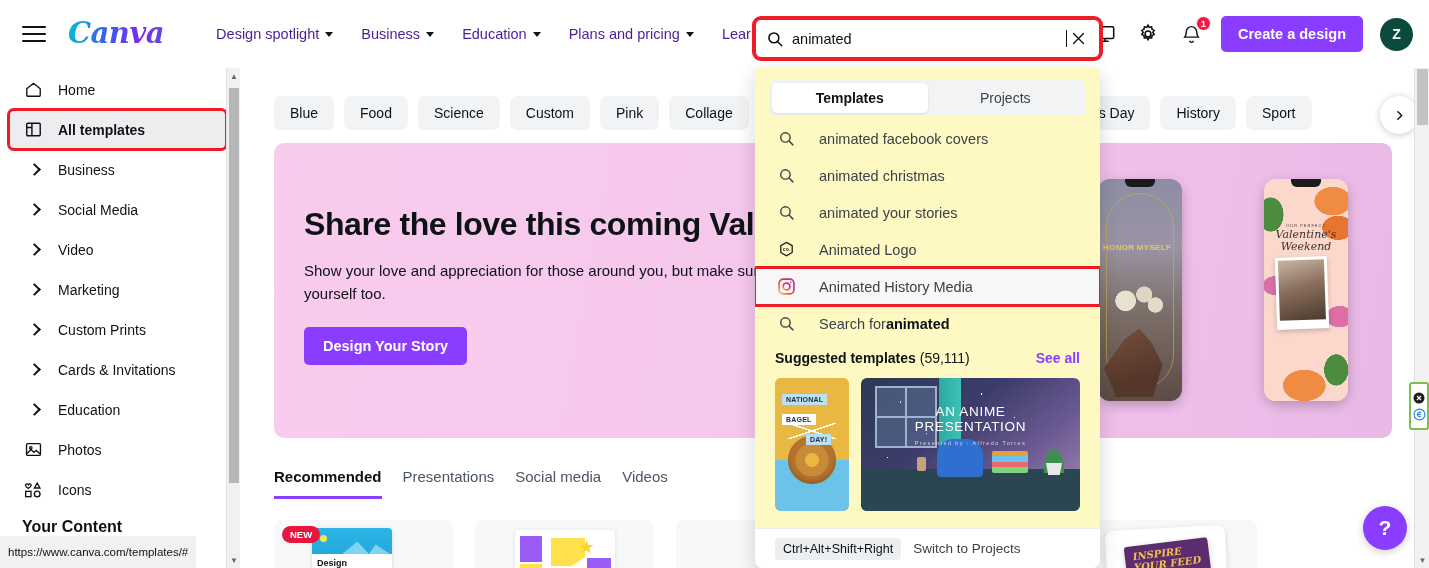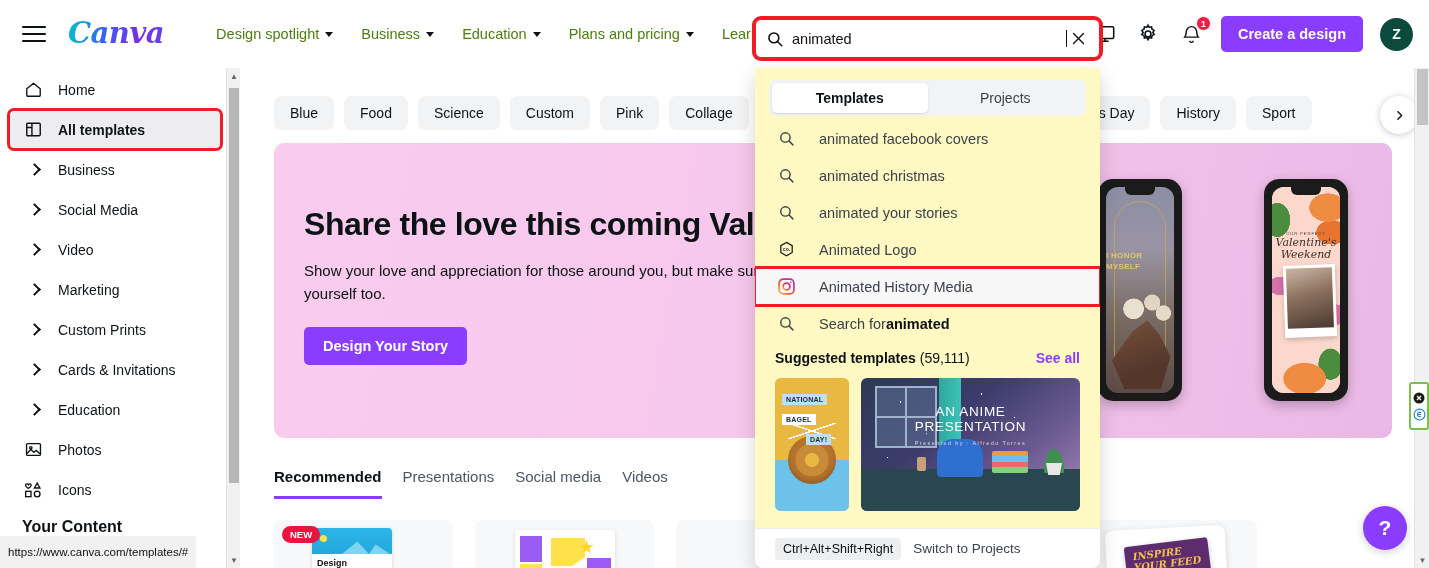--- a/index.html
+++ b/index.html
@@ -31,21 +31,21 @@
     background: linear-gradient(100deg,#00c4cc 0%, #3b5cf5 40%, #7d2ae8 75%, #5b4af0 100%);
     -webkit-background-clip: text;
     background-clip: text;
     color: transparent;
     line-height:1;
     cursor:pointer;
   }
   .navlinks { display:flex; align-items:center; margin-left:38px; gap:0; }
   .navlink {
     display:flex; align-items:center; gap:6px;
-    font-size:14.5px; color:#4d7c0f; padding:8px 14px; cursor:pointer;
+    font-size:14.5px; color:#4c1d95; padding:8px 14px; cursor:pointer;
     white-space:nowrap;
   }
   .caret { width:0; height:0; border-left:4.5px solid transparent; border-right:4.5px solid transparent; border-top:5px solid #0d1216; margin-top:2px;}
 
   
   #searchwrap { position:absolute; left:755px; top:19px; width:345px; height:39px; z-index:40; }
   #searchbox {
     position:relative; width:345px; height:39px; background:#fff;
     border:1px solid #dcdfe3; border-radius:6px;
     display:flex; align-items:center; padding:0 10px;
@@ -75,21 +75,21 @@
   }
   .avatar {
     width:33px; height:33px; border-radius:50%; background:#0c4a3e; color:#fff;
     display:flex; align-items:center; justify-content:center;
     font-size:14px; font-weight:700; cursor:pointer;
   }
 
   
   #sidebar {
     position:absolute; left:0; top:68px; width:236px; height:500px;
-    background:#fff; border-right:6px solid #4c1d95; overflow:hidden;
+    background:#fff; border-right:1px solid #4c1d95; overflow:hidden;
   }
   .side-item {
     display:flex; align-items:center; height:37px; margin:3px 10px; padding:0 12px;
     border-radius:7px; cursor:pointer; font-size:14px; color:#0d1216;
   }
   .side-item .sideic { width:22px; flex:0 0 22px; display:flex; align-items:center; justify-content:center; margin-right:14px;}
   .side-item.active { background:#ededf0; font-weight:700; }
   .side-item.highlight { outline:3px solid #ee1c25; outline-offset:0px; border-radius:4px;}
   .chev { width:9px; height:9px; border-right:2px solid #0d1216; border-top:2px solid #0d1216; transform:rotate(45deg); margin-left:2px;}
   .side-partial { display:flex; align-items:center; height:22px; margin:3px 10px; padding:0 12px; font-size:16px; font-weight:700; color:#0d1216; overflow:hidden;}
@@ -129,21 +129,21 @@
   }
   .hero-text { position:absolute; left:30px; top:62px; width:640px; }
   .hero-h1 { font-size:32px; font-weight:700; line-height:1.22; letter-spacing:-0.4px; color:#0d1216;}
   .hero-p { margin-top:16px; font-size:15px; line-height:1.5; color:#0d1216; max-width:560px;}
   .hero-btn {
     margin-top:22px; background:#8b3dff; color:#fff; border:none; border-radius:5px;
     padding:11px 19px; font-size:14.5px; font-weight:700; cursor:pointer;
     font-family:"Liberation Sans", sans-serif;
   }
   
-  .phone { position:absolute; top:36px; width:84px; height:222px; border-radius:15px; background:#1b1b1b; padding:8px; box-shadow:0 4px 12px rgba(0,0,0,.24);}
+  .phone { position:absolute; top:36px; width:84px; height:222px; border-radius:15px; background:#1b1b1b; padding:0; box-shadow:0 4px 12px rgba(0,0,0,.24);}
   .phone .screen { width:100%; height:100%; border-radius:12px; overflow:hidden; position:relative;}
   .notch { position:absolute; left:50%; transform:translateX(-50%); top:0; width:30px; height:8px; background:#1b1b1b; border-radius:0 0 6px 6px; z-index:4;}
   #phone1 { left:824px; }
   #phone2 { left:990px; }
   .scr1 { background: linear-gradient(180deg,#8c8ea5 0%, #9a93a3 30%, #7a6d66 62%, #5d4b45 100%); }
   .scr1 .ov { position:absolute; left:8px; top:14px; right:8px; bottom:12px; border:1px solid rgba(214,178,66,.6); border-radius:40px;}
   .scr1 .t { position:absolute; left:0; right:0; top:64px; text-align:left; color:#e2c867; font-size:8px; font-weight:700; line-height:1.35; letter-spacing:.3px;}
   .scr1 .flowers { position:absolute; left:9px; top:105px; width:62px; height:42px; background:radial-gradient(circle at 30% 40%, #e8e1cf 0 20%, transparent 21%), radial-gradient(circle at 60% 25%, #ded6c2 0 16%, transparent 17%), radial-gradient(circle at 78% 50%, #e3dbc7 0 14%, transparent 15%); }
   .scr1 .hand { position:absolute; left:6px; bottom:4px; width:68px; height:72px; background: linear-gradient(160deg,#6d4a38 20%, #54362a 70%); clip-path: polygon(18% 100%, 0% 60%, 30% 20%, 52% 5%, 70% 25%, 86% 55%, 72% 100%); }
   .scr2 { background:#fbd7cc; }

